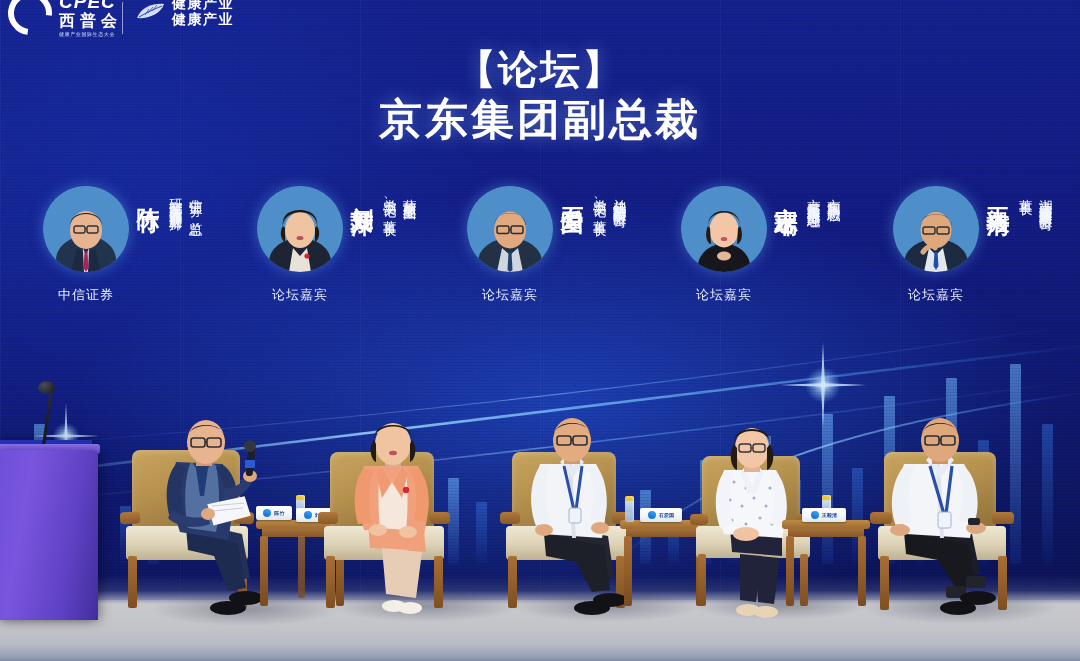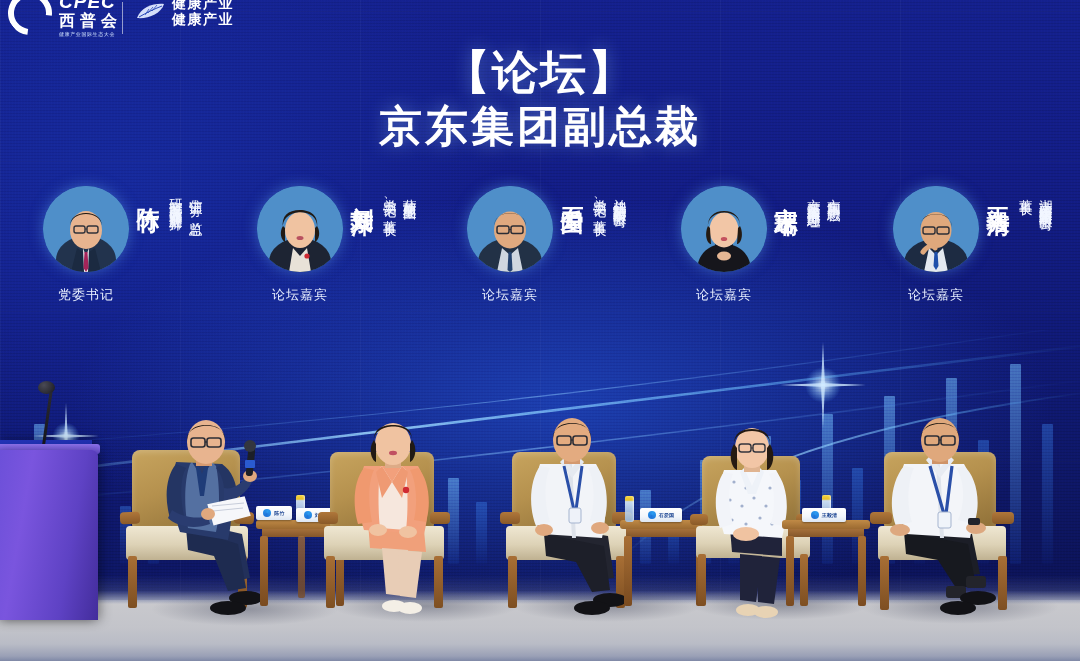--- a/index.html
+++ b/index.html
@@ -55,21 +55,21 @@
   .cpec-cn { font-size:16px; font-weight:700; color:#fff; letter-spacing:5px; margin-top:2px; }
   .cpec-sub { font-size:5px; color:#cfe0ff; letter-spacing:.6px; margin-top:3px; }
   .divider-v { position:absolute; left:122px; top:2px; width:1px; height:32px; background:rgba(255,255,255,.55); }
   .logo-right { position:absolute; left:136px; top:-4px; display:flex; align-items:center; gap:6px; }
   .leaf { width:30px; height:20px; }
   .hc-wrap { display:flex; flex-direction:column; line-height:1.12; }
   .hc-l1, .hc-l2 { font-size:14px; font-weight:700; color:#fff; letter-spacing:1.5px; }
 
   
   .title-block { position:absolute; left:0; top:46px; width:1080px; text-align:center; }
-  .title-1 { font-size:46px; font-weight:700; color:#fff; letter-spacing:2px; line-height:1.15;
+  .title-1 { font-size:40px; font-weight:700; color:#fff; letter-spacing:2px; line-height:1.15;
              text-shadow:0 0 18px rgba(150,200,255,.45); }
   .title-2 { font-size:43px; font-weight:700; color:#fff; letter-spacing:3px; line-height:1.2; margin-top:2px;
              text-shadow:0 0 18px rgba(150,200,255,.45); }
 
   
   .panelists { position:absolute; left:0; top:186px; width:1080px; height:260px; }
   .pcard { position:absolute; top:0; display:flex; align-items:flex-start; }
   .p-photo-col { display:flex; flex-direction:column; align-items:center; width:96px; }
   .p-photo { width:86px; height:86px; border-radius:50%; overflow:hidden; position:relative;
              background:radial-gradient(circle at 50% 36%, #6fa8dc 0%, #3f7fc0 60%, #2d66a8 100%);
@@ -260,21 +260,21 @@
             <path d="M28 86 L34 62 L43 68 L52 62 L58 86 Z" fill="#1b2a41"></path>
             <path d="M40 62 L43 70 L46 62 L45 86 L41 86 Z" fill="#f0f2f6"></path>
             <path d="M41.5 66 L44.5 66 L45.5 82 L43 86 L40.5 82 Z" fill="#a6245a"></path>
             <ellipse cx="43" cy="44" rx="16" ry="19" fill="#e8b48f"></ellipse>
             <path d="M27 40 C28 24, 58 24, 59 40 C59 32, 52 27, 43 27 C34 27, 27 32, 27 40 Z" fill="#1b150f"></path>
             <rect x="31" y="40" width="11" height="7" rx="2" fill="none" stroke="#30323a" stroke-width="1.4"></rect>
             <rect x="44" y="40" width="11" height="7" rx="2" fill="none" stroke="#30323a" stroke-width="1.4"></rect>
             <line x1="42" y1="43" x2="44" y2="43" stroke="#30323a" stroke-width="1.2"></line>
           </svg>
         </div>
-        <div class="p-role">党委书记</div>
+        <div class="p-role">中信证券</div>
       </div>
       <div class="p-name">陈竹</div>
       <div class="p-titles">
         <div class="p-tline">中信证券 总监</div>
         <div class="p-tline">研究部首席医疗健康产业分析师</div>
       </div>
     </div>
 
     <div class="pcard" style="left:252px;">
       <div class="p-photo-col">

